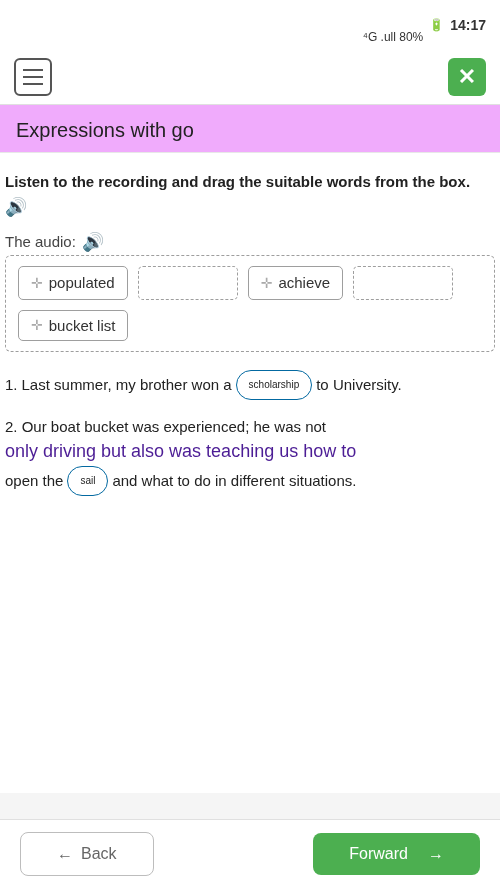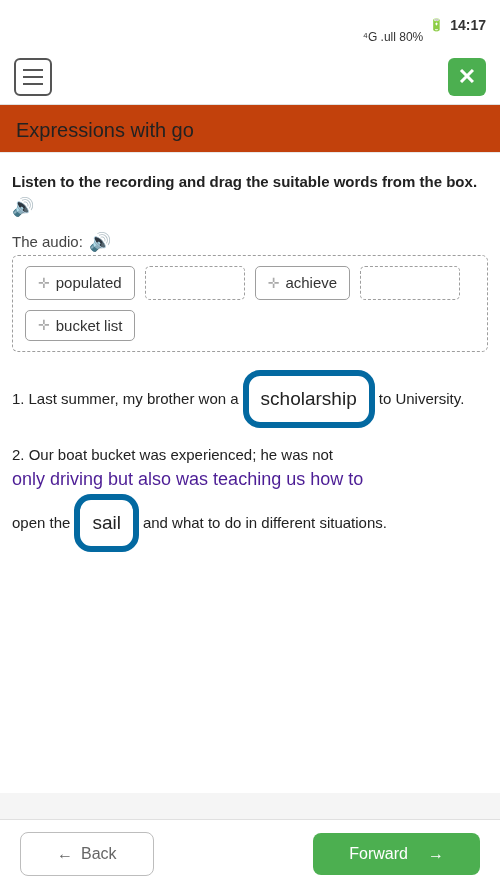--- a/index.html
+++ b/index.html
@@ -60,32 +60,32 @@
       border-radius: 6px;
       display: flex; align-items: center; justify-content: center;
       cursor: pointer;
       color: #fff;
       font-size: 22px;
       font-weight: bold;
     }
 
     
     .page-title {
-      background: #c2410c;
+      background: #f0abfc;
       padding: 14px 16px 10px 16px;
       font-size: 20px;
       font-weight: 400;
       color: #222;
       border-bottom: 1px solid #e8e8e8;
     }
 
     
     .content {
       background: #fff;
-      padding: 18px 12px;
+      padding: 18px 5px;
       min-height: 640px;
     }
 
     .instruction {
       font-size: 15px;
       font-weight: 700;
       color: #222;
       margin-bottom: 10px;
       line-height: 1.5;
     }
@@ -151,24 +151,24 @@
     .sentence-inline {
       font-size: 15px;
       color: #222;
       line-height: 2;
       display: flex;
       flex-wrap: wrap;
       align-items: center;
       gap: 4px;
     }
     .filled-slot {
-      border: 6px solid #0369a1;
+      border: 1px solid #0369a1;
       border-radius: 17px;
       padding: 4px 12px;
-      font-size: 19px;
+      font-size: 10px;
       color: #222;
       background: #fff;
       display: inline-flex;
       align-items: center;
     }
 
     
     .bottom-nav {
       position: fixed;
       bottom: 0;

